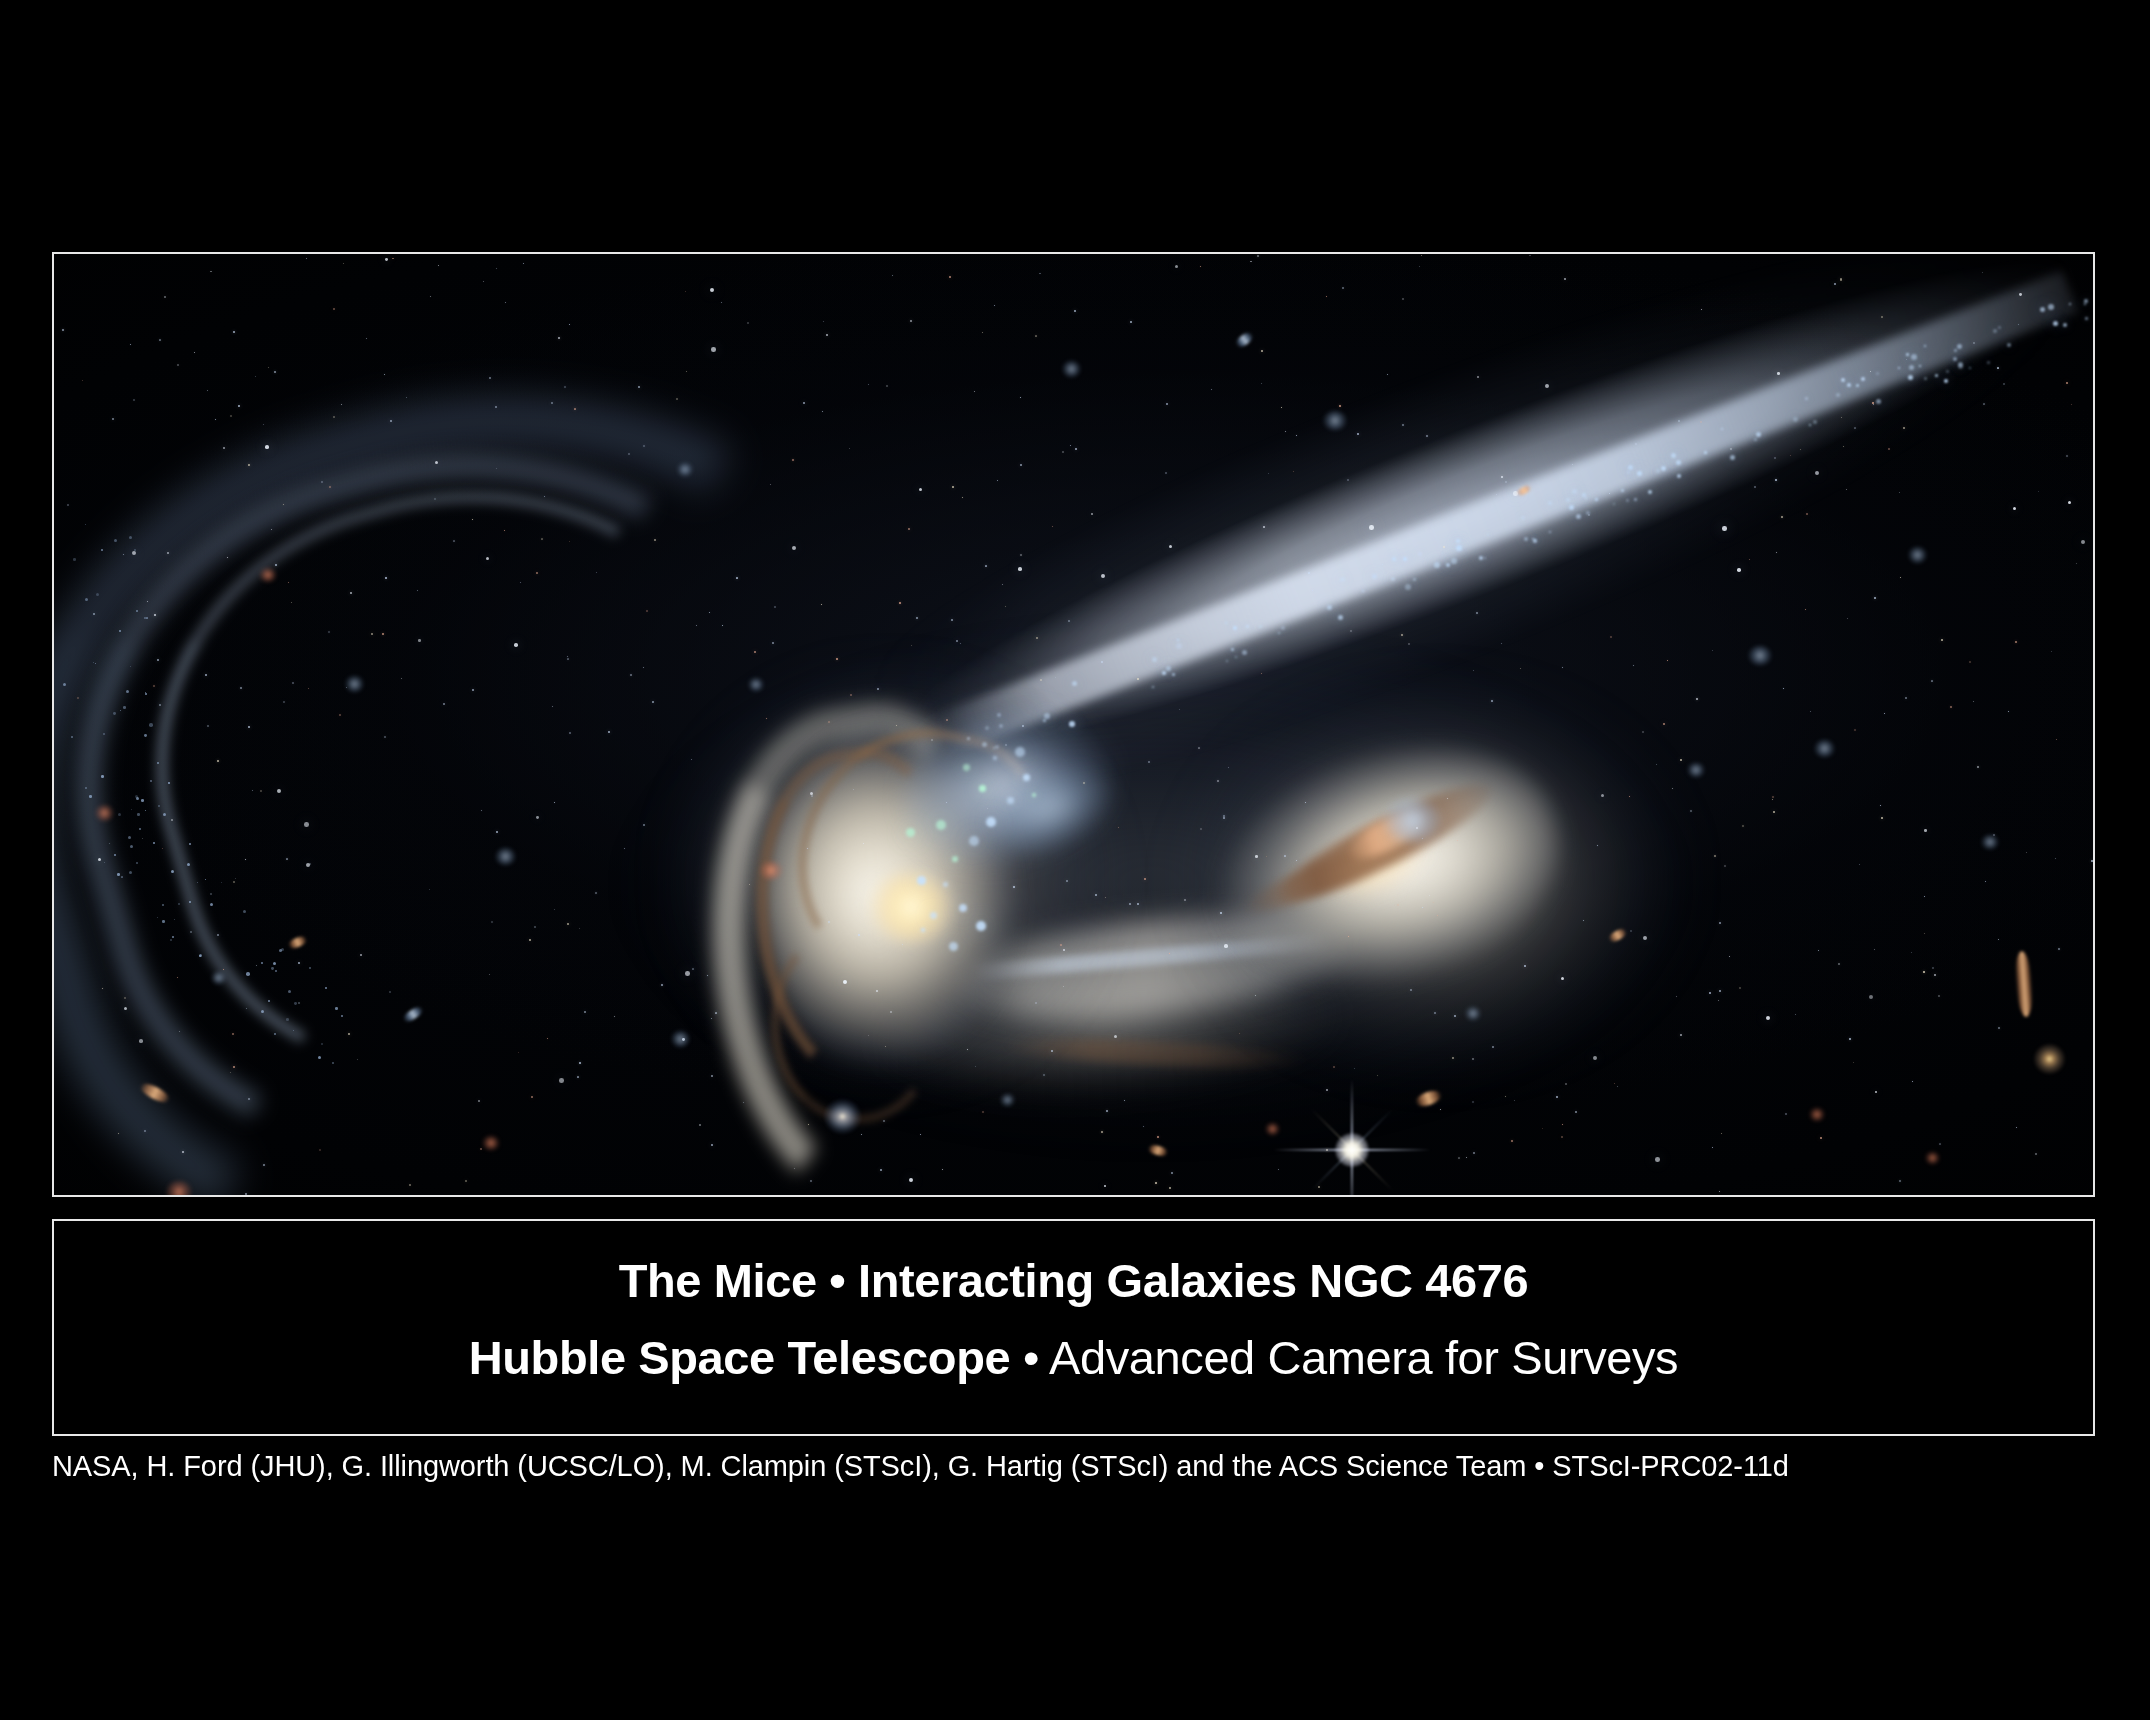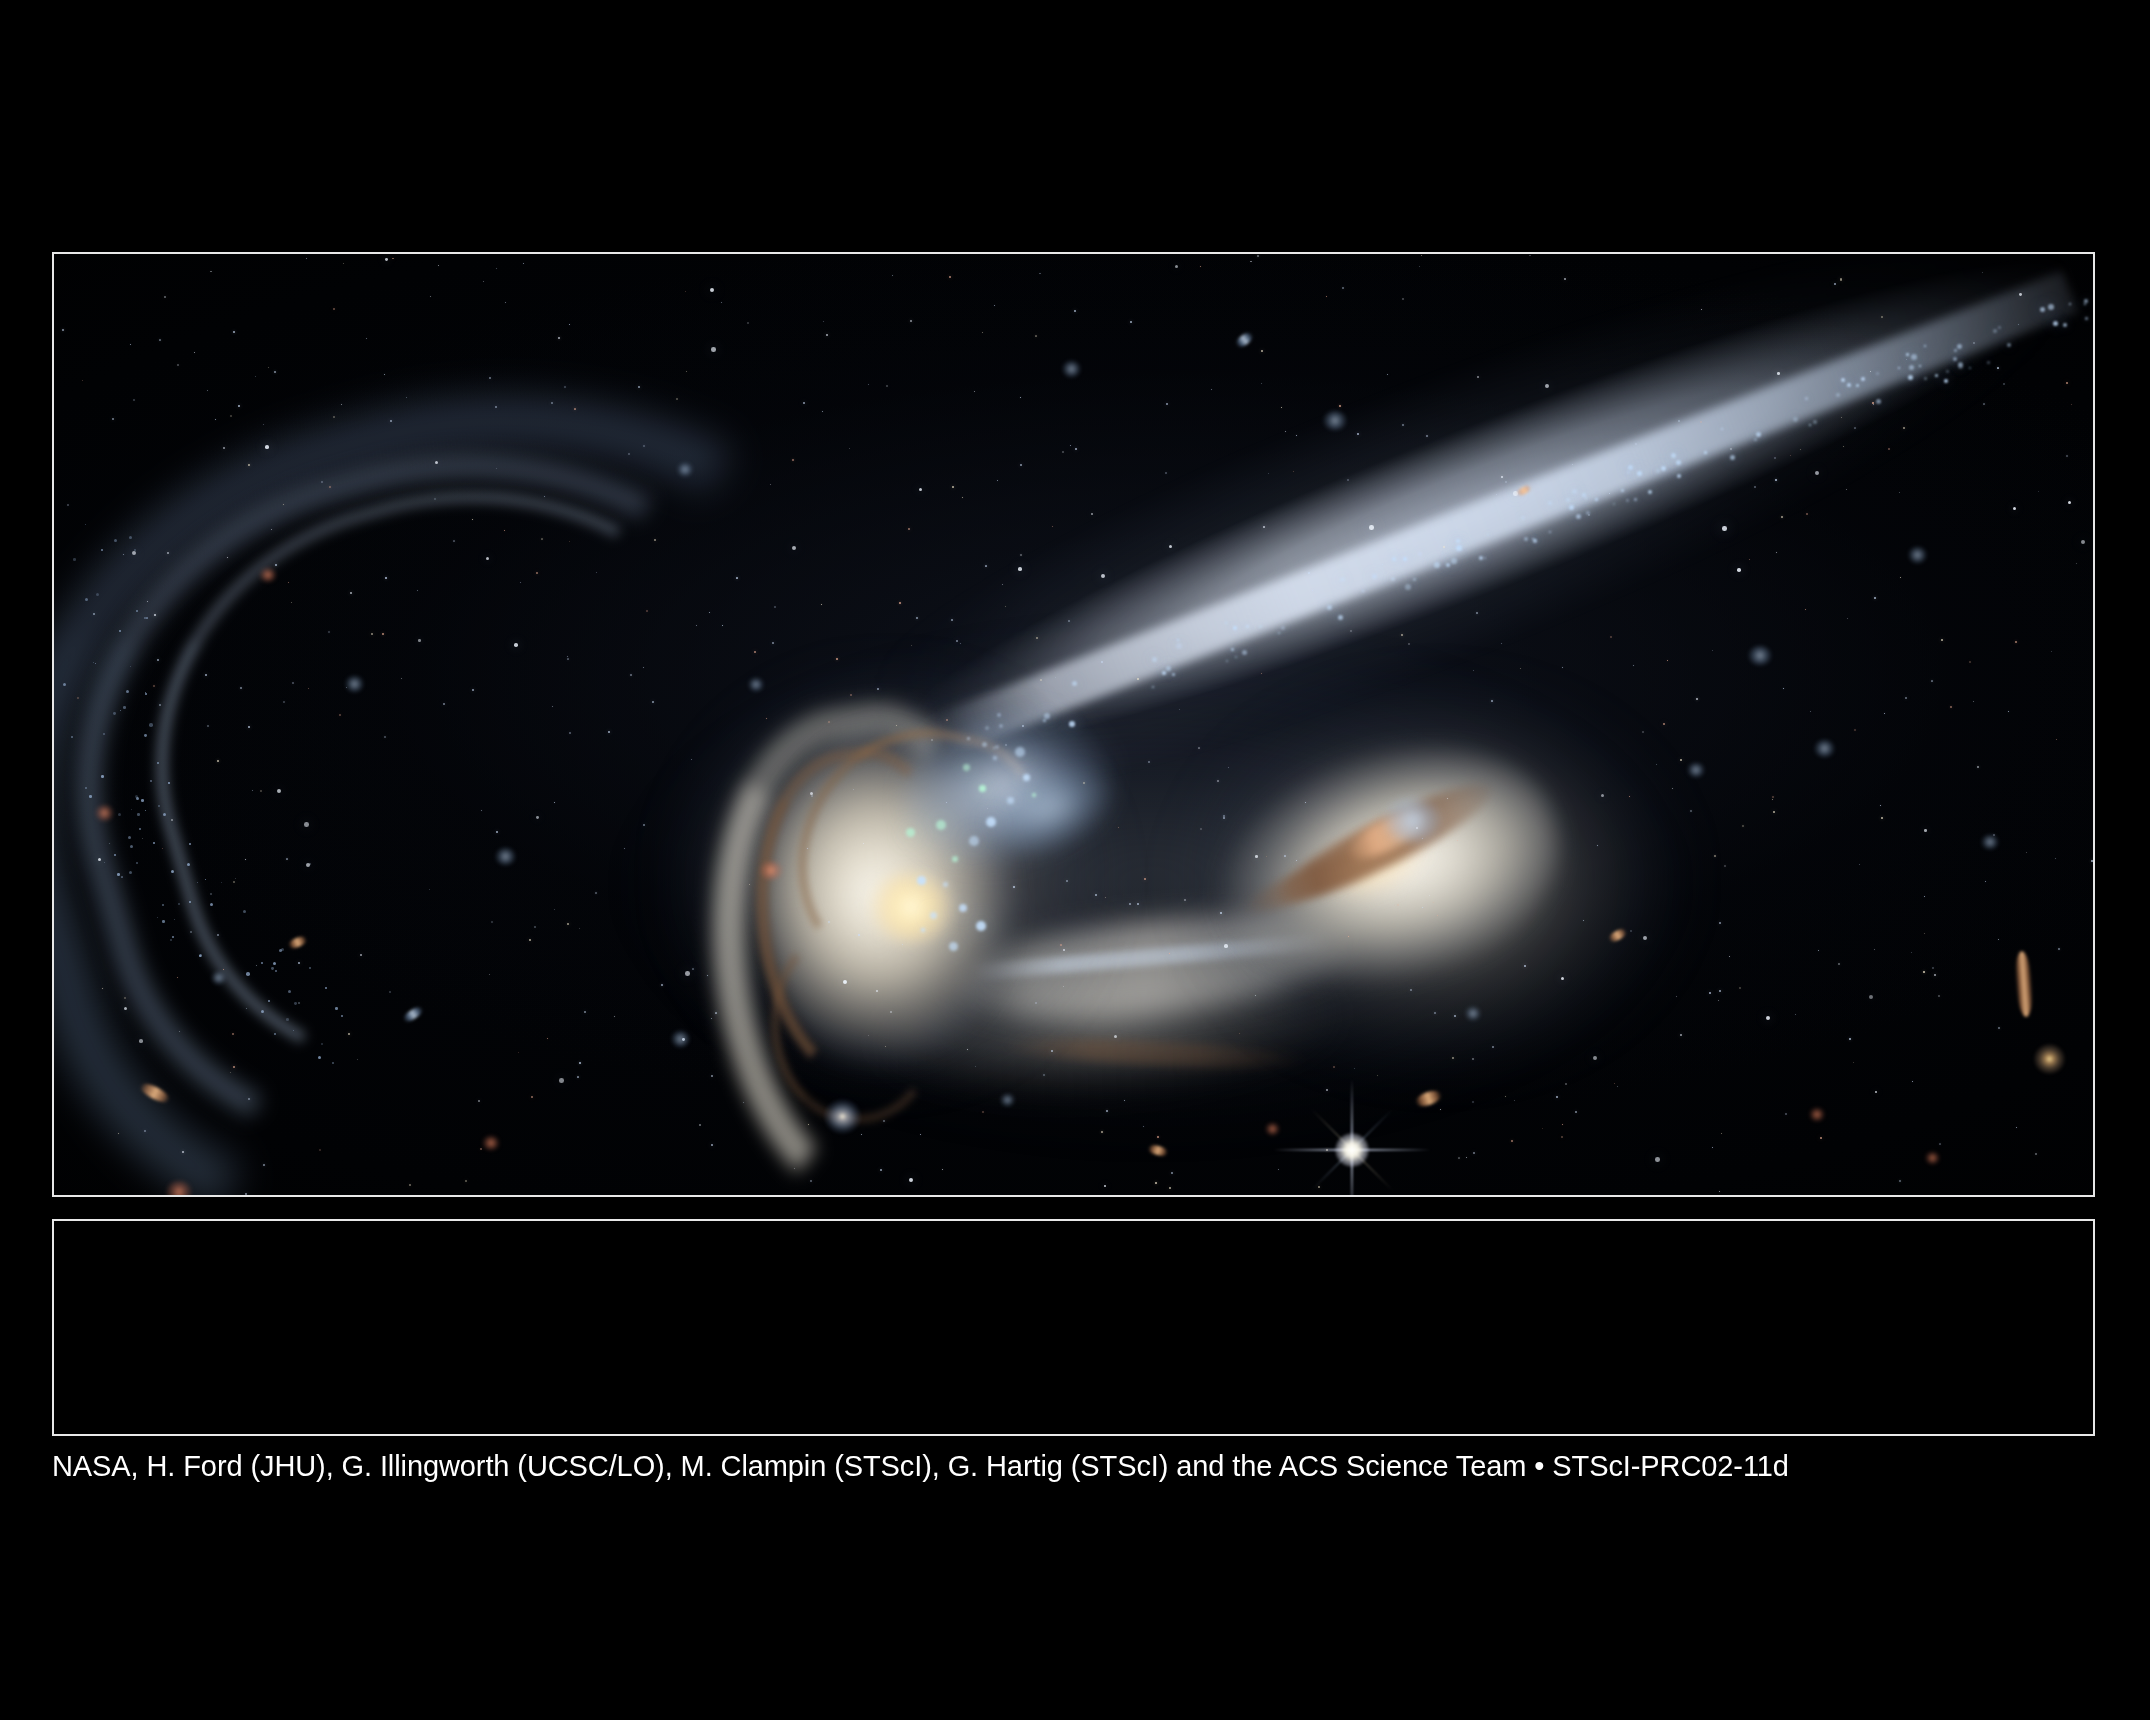--- a/index.html
+++ b/index.html
@@ -1308,16 +1308,18 @@
       <div style="position:absolute; left:50%; top:50%; width:2.2px; height:143px; background:linear-gradient(180deg,rgba(255,255,255,0) 0%,rgba(220,230,255,0.7) 45%,rgba(255,255,255,0.95) 50%,rgba(220,230,255,0.7) 55%,rgba(255,255,255,0) 100%); transform:translate(-50%,-50%); filter:blur(0.9px);"></div>
       <div style="position:absolute; left:50%; top:50%; width:115px; height:1.4px; background:linear-gradient(90deg,rgba(255,255,255,0) 0%,rgba(255,240,200,0.55) 50%,rgba(255,255,255,0) 100%); transform:translate(-50%,-50%) rotate(45deg); filter:blur(1px);"></div>
       <div style="position:absolute; left:50%; top:50%; width:115px; height:1.4px; background:linear-gradient(90deg,rgba(255,255,255,0) 0%,rgba(190,220,255,0.55) 50%,rgba(255,255,255,0) 100%); transform:translate(-50%,-50%) rotate(-45deg); filter:blur(1px);"></div>
       <div style="position:absolute; left:50%; top:50%; width:33px; height:33px; border-radius:50%; background:radial-gradient(circle,#ffffff 0%,rgba(255,252,238,0.95) 28%,rgba(235,238,255,0.45) 58%,rgba(180,200,255,0) 100%); transform:translate(-50%,-50%); filter:blur(1.8px);"></div>
     </div>
 
   </div>
 </div>
 
 <div id="caption-box">
+  <div id="title-line-1">The Mice • Interacting Galaxies NGC 4676</div>
+  <div id="title-line-2"><span class="strong">Hubble Space Telescope</span><span> • Advanced Camera for Surveys</span></div>
 </div>
 
 <div id="credit-line">NASA, H. Ford (JHU), G. Illingworth (UCSC/LO), M. Clampin (STScI), G. Hartig (STScI) and the ACS Science Team • STScI-PRC02-11d</div>
 
 
 </body></html>

